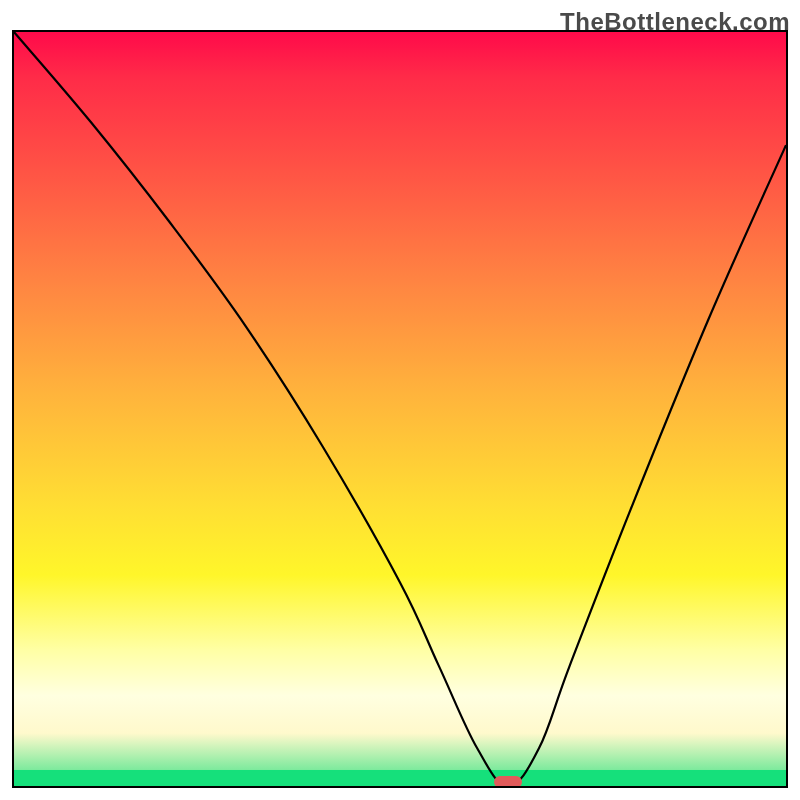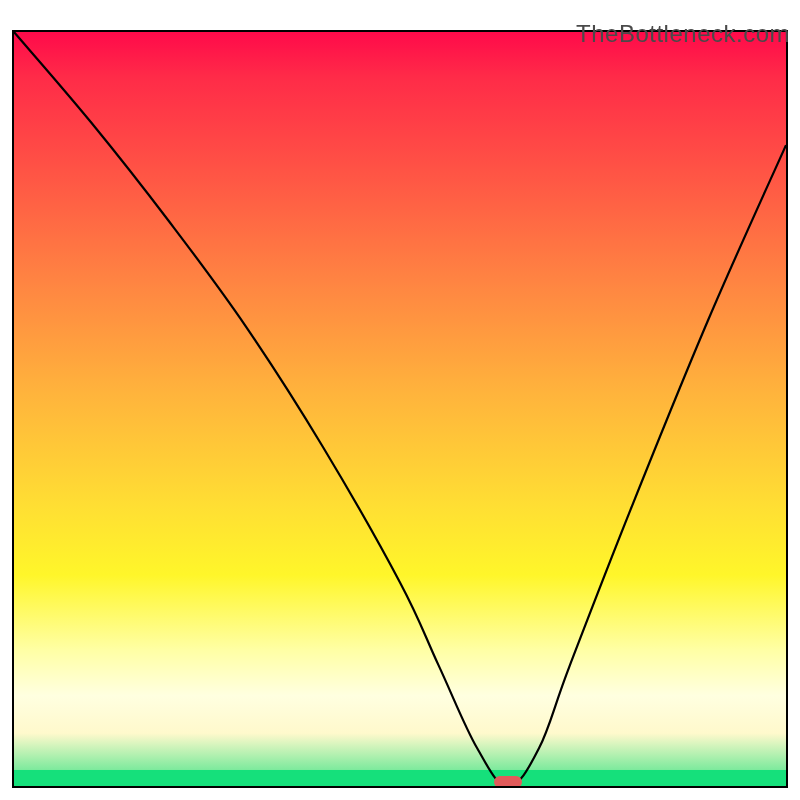--- a/index.html
+++ b/index.html
@@ -12,24 +12,24 @@
     font-family: Arial, Helvetica, sans-serif;
   }
   .frame {
     position: relative;
     width: 800px;
     height: 800px;
     box-sizing: border-box;
   }
   .watermark {
     position: absolute;
-    top: 20px;
+    top: 8px;
     right: 10px;
     font-size: 24px;
-    font-weight: 400;
+    font-weight: 700;
     color: #4a4a4a;
     letter-spacing: 0.5px;
     z-index: 3;
   }
   .plot-border {
     position: absolute;
     left: 12px;
     top: 30px;
     width: 776px;
     height: 758px;

